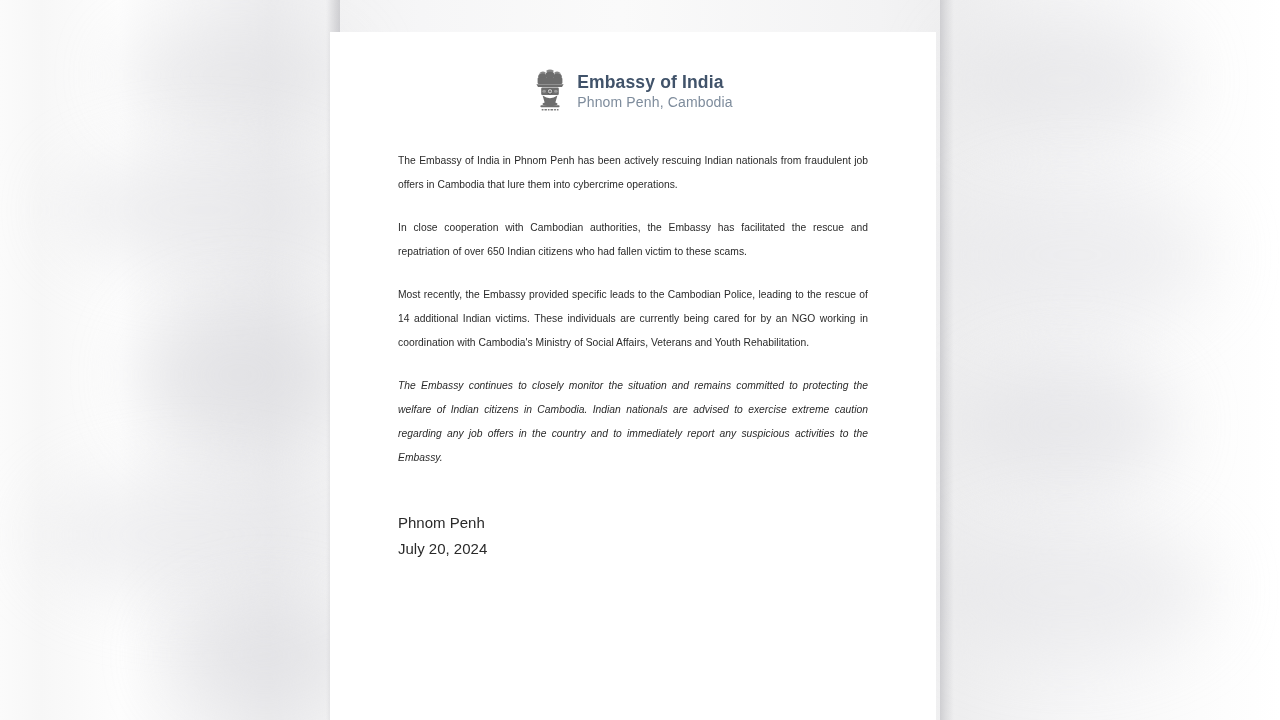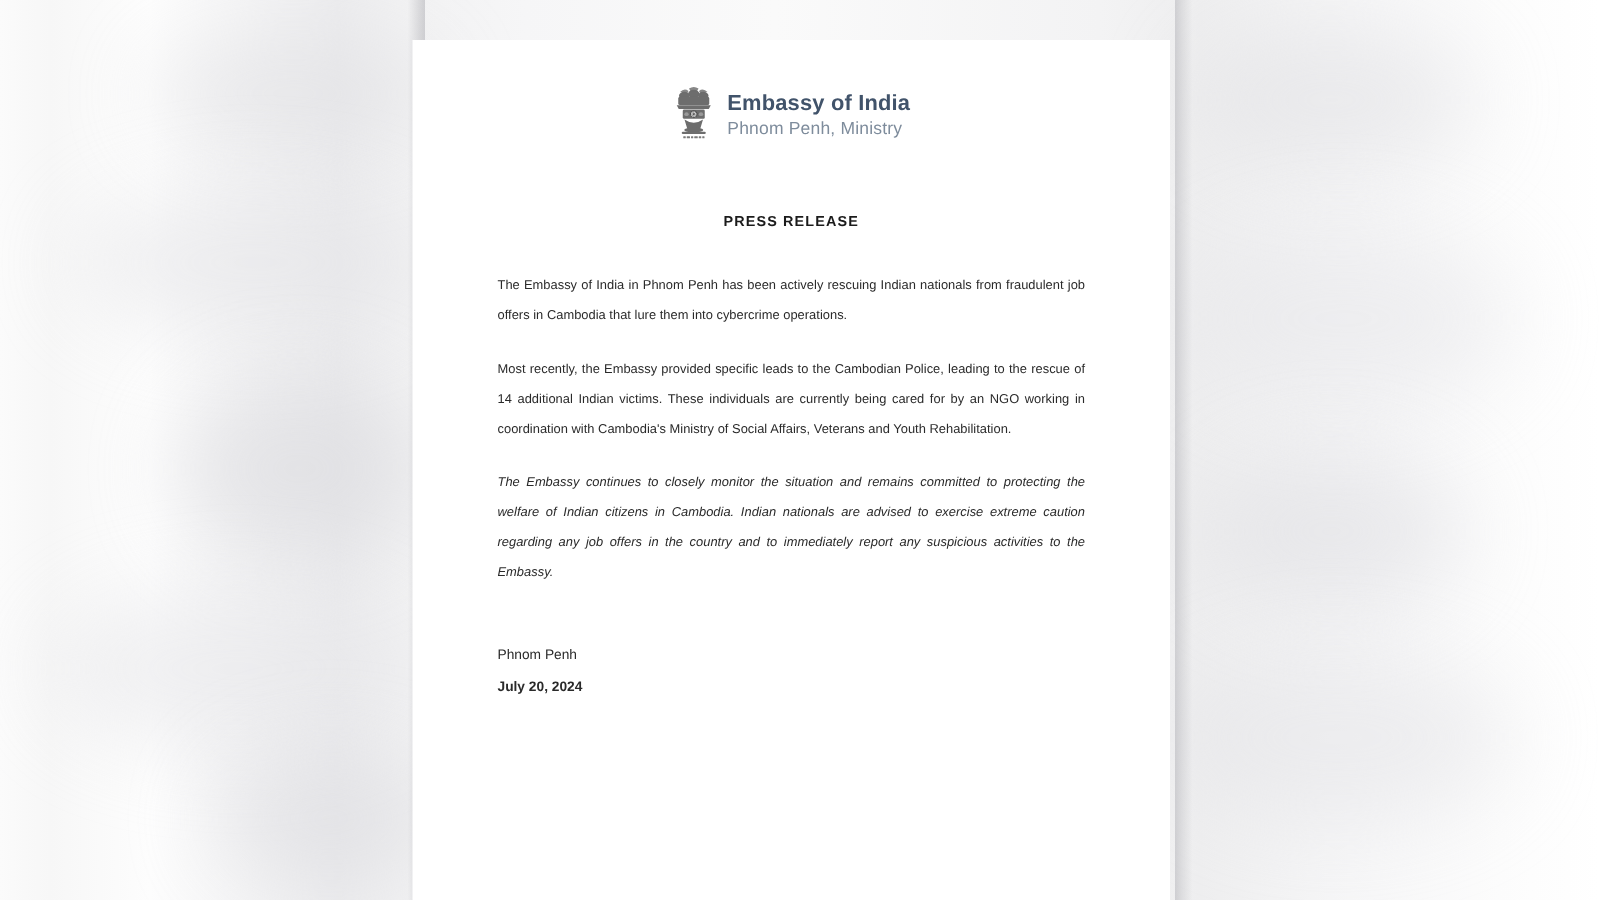--- a/index.html
+++ b/index.html
@@ -142,26 +142,26 @@
   }
   .para:last-of-type { margin-bottom: 0; font-style: italic; }
 
   
   .signoff {
     width: 470px;
     margin: 0 auto;
     padding-top: 44px;
   }
   .signoff-line {
-    font-size: 11px;
+    font-size: 15px;
     line-height: 18.2px;
     color: #2a2a2a;
     margin: 0;
   }
-  .signoff-line + .signoff-line { margin-top: 8px; font-weight: bold; }
+  .signoff-line + .signoff-line { margin-top: 8px; }
 </style>
 </head>
 <body>
 
 <div id="viewport">
 
   <div class="backdrop">
     <div class="backdrop-smudge sm1"></div>
     <div class="backdrop-smudge sm2"></div>
     <div class="backdrop-smudge sm3"></div>
@@ -217,28 +217,28 @@
           <rect x="11.4" y="41.0" width="2.6" height="1.5" rx="0.4"></rect>
           <rect x="14.8" y="41.0" width="1.8" height="1.5" rx="0.4"></rect>
           <rect x="17.4" y="41.0" width="2.8" height="1.5" rx="0.4"></rect>
           <rect x="21.0" y="41.0" width="2.0" height="1.5" rx="0.4"></rect>
           <rect x="23.8" y="41.0" width="1.8" height="1.5" rx="0.4"></rect>
         </g>
       </svg>
 
       <div class="letterhead-text">
         <div class="org-name">Embassy of India</div>
-        <div class="org-location">Phnom Penh, Ministry</div>
+        <div class="org-location">Phnom Penh, Cambodia</div>
       </div>
     </div>
 
-    <div class="doc-title">PRESS RELEASE</div>
 
     <div class="body-copy">
       <p class="para">The Embassy of India in Phnom Penh has been actively rescuing Indian nationals from fraudulent job offers in Cambodia that lure them into cybercrime operations.</p>
+      <p class="para">In close cooperation with Cambodian authorities, the Embassy has facilitated the rescue and repatriation of over 650 Indian citizens who had fallen victim to these scams.</p>
       <p class="para">Most recently, the Embassy provided specific leads to the Cambodian Police, leading to the rescue of 14 additional Indian victims. These individuals are currently being cared for by an NGO working in coordination with Cambodia's Ministry of Social Affairs, Veterans and Youth Rehabilitation.</p>
       <p class="para">The Embassy continues to closely monitor the situation and remains committed to protecting the welfare of Indian citizens in Cambodia. Indian nationals are advised to exercise extreme caution regarding any job offers in the country and to immediately report any suspicious activities to the Embassy.</p>
     </div>
 
     <div class="signoff">
       <p class="signoff-line">Phnom Penh</p>
       <p class="signoff-line">July 20, 2024</p>
     </div>
 
   </div>

